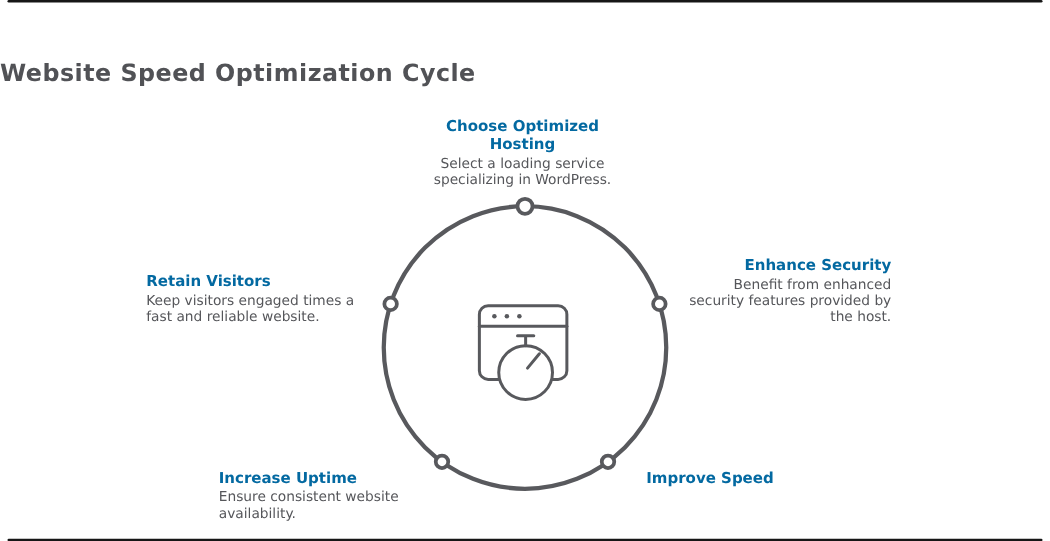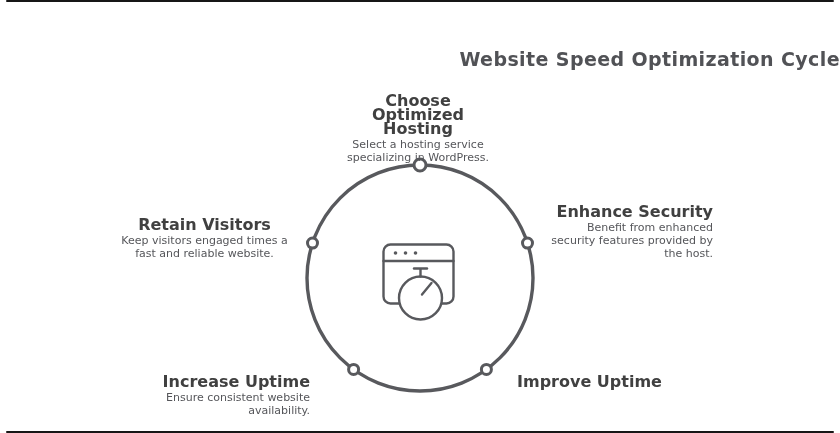--- a/index.html
+++ b/index.html
@@ -26,65 +26,65 @@
   }
   .edge.top { top: 0; }
   .edge.bottom { bottom: 0; }
 
   .title {
     position: absolute;
     top: 48px;
     left: 0;
     width: 840px;
     margin: 0;
-    text-align: right;
+    text-align: left;
     font-size: 19px;
     font-weight: 700;
     letter-spacing: 0.4px;
     color: #515256;
   }
 
   svg.cycle {
     position: absolute;
     top: 0;
     left: 0;
   }
 
   .step {
     position: absolute;
   }
   .step-title {
-    font-size: 16px;
+    font-size: 12px;
     font-weight: 700;
     line-height: 14px;
     margin-bottom: 2px;
-    color: #404040;
+    color: #0369a1;
   }
   .step-desc {
     font-size: 11px;
     line-height: 13px;
     color: #55565a;
   }
 
   
   .step-hosting { top: 94px; left: 318px; width: 200px; text-align: center; }
   .step-hosting .step-title { max-width: 150px; margin: 0 auto 2px auto; }
   .step-hosting .step-desc  { max-width: 172px; margin: 0 auto; }
 
   
   .step-security { top: 205px; left: 548px; width: 165px; text-align: right; }
 
   
   .step-speed { top: 375px; left: 517px; width: 165px; text-align: left; }
 
   
-  .step-uptime { top: 375px; left: 140px; width: 170px; text-align: right; }
+  .step-uptime { top: 375px; left: 175px; width: 170px; text-align: left; }
 
   
-  .step-visitors { top: 218px; left: 117px; width: 175px; text-align: center; }
+  .step-visitors { top: 218px; left: 117px; width: 175px; text-align: left; }
 </style>
 </head>
 <body>
 
 <div class="canvas">
 
   <div class="edge top"></div>
   <div class="edge bottom"></div>
 
   <h1 class="title">Website Speed Optimization Cycle</h1>
@@ -109,30 +109,30 @@
       </g>
       <circle cx="420.5" cy="298" r="21.5" fill="#ffffff"></circle>
       <line x1="420.5" y1="276.5" x2="420.5" y2="269.5"></line>
       <line x1="414" y1="268.5" x2="427" y2="268.5"></line>
       <line x1="422" y1="294.5" x2="431.5" y2="283"></line>
     </g>
   </svg>
 
   <div class="step step-hosting">
     <div class="step-title">Choose Optimized Hosting</div>
-    <div class="step-desc">Select a hosting service specializing in WordPress.</div>
+    <div class="step-desc">Select a loading service specializing in WordPress.</div>
   </div>
 
   <div class="step step-security">
     <div class="step-title">Enhance Security</div>
     <div class="step-desc">Benefit from enhanced security features provided by the host.</div>
   </div>
 
   <div class="step step-speed">
-    <div class="step-title">Improve Uptime</div>
+    <div class="step-title">Improve Speed</div>
   </div>
 
   <div class="step step-uptime">
     <div class="step-title">Increase Uptime</div>
     <div class="step-desc">Ensure consistent website availability.</div>
   </div>
 
   <div class="step step-visitors">
     <div class="step-title">Retain Visitors</div>
     <div class="step-desc">Keep visitors engaged times a fast and reliable website.</div>

